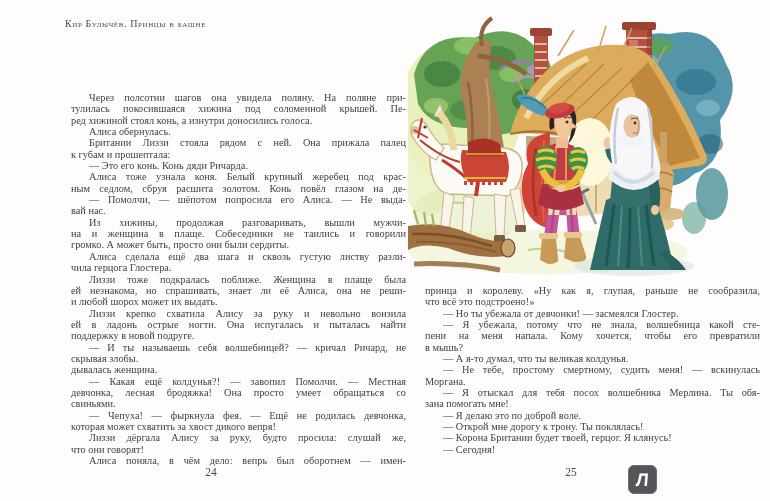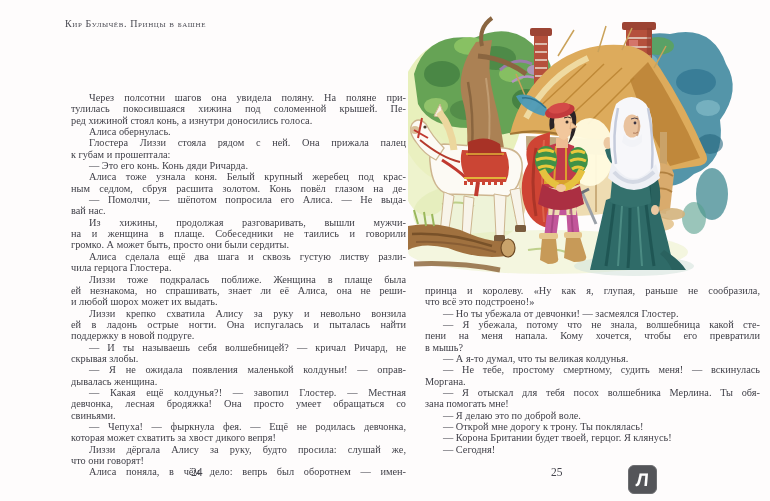--- a/index.html
+++ b/index.html
@@ -17,21 +17,21 @@
   #left-text{left:71px;top:44px;margin-top:48px;}
   #right-text{left:425px;top:285px;}
   .line{
     font-size:10.3px;line-height:11.35px;height:11.35px;
     text-align:justify;text-align-last:justify;overflow:hidden;
     color:#42424a;
   }
   .line.end{text-align-last:auto;}
   .line.indent{text-indent:18px;}
   .pagenum{
-    position:absolute;top:466px;width:40px;text-align:left;
+    position:absolute;top:466px;width:40px;text-align:center;
     font-size:11.5px;color:#46464e;
   }
   #pn-left{left:191px;}
   #pn-right{left:551px;}
   .logo{
     position:absolute;left:628px;top:465px;width:29px;height:29px;
     background:#545559;border:1px solid #6d6e71;border-radius:6px;
     box-sizing:border-box;display:flex;align-items:center;justify-content:center;
   }
   .logo span{
@@ -43,43 +43,42 @@
 </head>
 <body>
 
 <div class="running-title">Кир Булычёв. Принцы в башне</div>
 
 <div class="textcol" id="left-text">
     <div class="line indent">Через полсотни шагов она увидела поляну. На поляне при-</div>
     <div class="line">тулилась покосившаяся хижина под соломенной крышей. Пе-</div>
     <div class="line end">ред хижиной стоял конь, а изнутри доносились голоса.</div>
     <div class="line indent end">Алиса обернулась.</div>
-    <div class="line indent">Глостера Лиззи стояла рядом с ней. Она прижала палец</div>
+    <div class="line indent">Британии Лиззи стояла рядом с ней. Она прижала палец</div>
     <div class="line end">к губам и прошептала:</div>
     <div class="line indent end">— Это его конь. Конь дяди Ричарда.</div>
     <div class="line indent">Алиса тоже узнала коня. Белый крупный жеребец под крас-</div>
     <div class="line">ным седлом, сбруя расшита золотом. Конь повёл глазом на де-</div>
     <div class="line indent">— Помолчи, — шёпотом попросила его Алиса. — Не выда-</div>
     <div class="line end">вай нас.</div>
     <div class="line indent">Из хижины, продолжая разговаривать, вышли мужчи-</div>
     <div class="line">на и женщина в плаще. Собеседники не таились и говорили</div>
     <div class="line end">громко. А может быть, просто они были сердиты.</div>
     <div class="line indent">Алиса сделала ещё два шага и сквозь густую листву разли-</div>
     <div class="line end">чила герцога Глостера.</div>
     <div class="line indent">Лиззи тоже подкралась поближе. Женщина в плаще была</div>
     <div class="line">ей незнакома, но спрашивать, знает ли её Алиса, она не реши-</div>
     <div class="line end">и любой шорох может их выдать.</div>
     <div class="line indent">Лиззи крепко схватила Алису за руку и невольно вонзила</div>
     <div class="line">ей в ладонь острые ногти. Она испугалась и пыталась найти</div>
     <div class="line end">поддержку в новой подруге.</div>
     <div class="line indent">— И ты называешь себя волшебницей? — кричал Ричард, не</div>
     <div class="line end">скрывая злобы.</div>
-    <div class="line indent">— Я не ожидала появления маленькой колдуньи! — оправ-</div>
     <div class="line end">дывалась женщина.</div>
-    <div class="line indent">— Какая ещё колдунья?! — завопил Глостер. — Местная</div>
+    <div class="line indent">— Какая ещё колдунья?! — завопил Помолчи. — Местная</div>
     <div class="line">девчонка, лесная бродяжка! Она просто умеет обращаться со</div>
     <div class="line end">свиньями.</div>
     <div class="line indent">— Чепуха! — фыркнула фея. — Ещё не родилась девчонка,</div>
     <div class="line end">которая может схватить за хвост дикого вепря!</div>
     <div class="line indent">Лиззи дёргала Алису за руку, будто просила: слушай же,</div>
     <div class="line end">что они говорят!</div>
     <div class="line indent">Алиса поняла, в чём дело: вепрь был оборотнем — имен-</div>
   </div>
 
 <div class="textcol" id="right-text">

